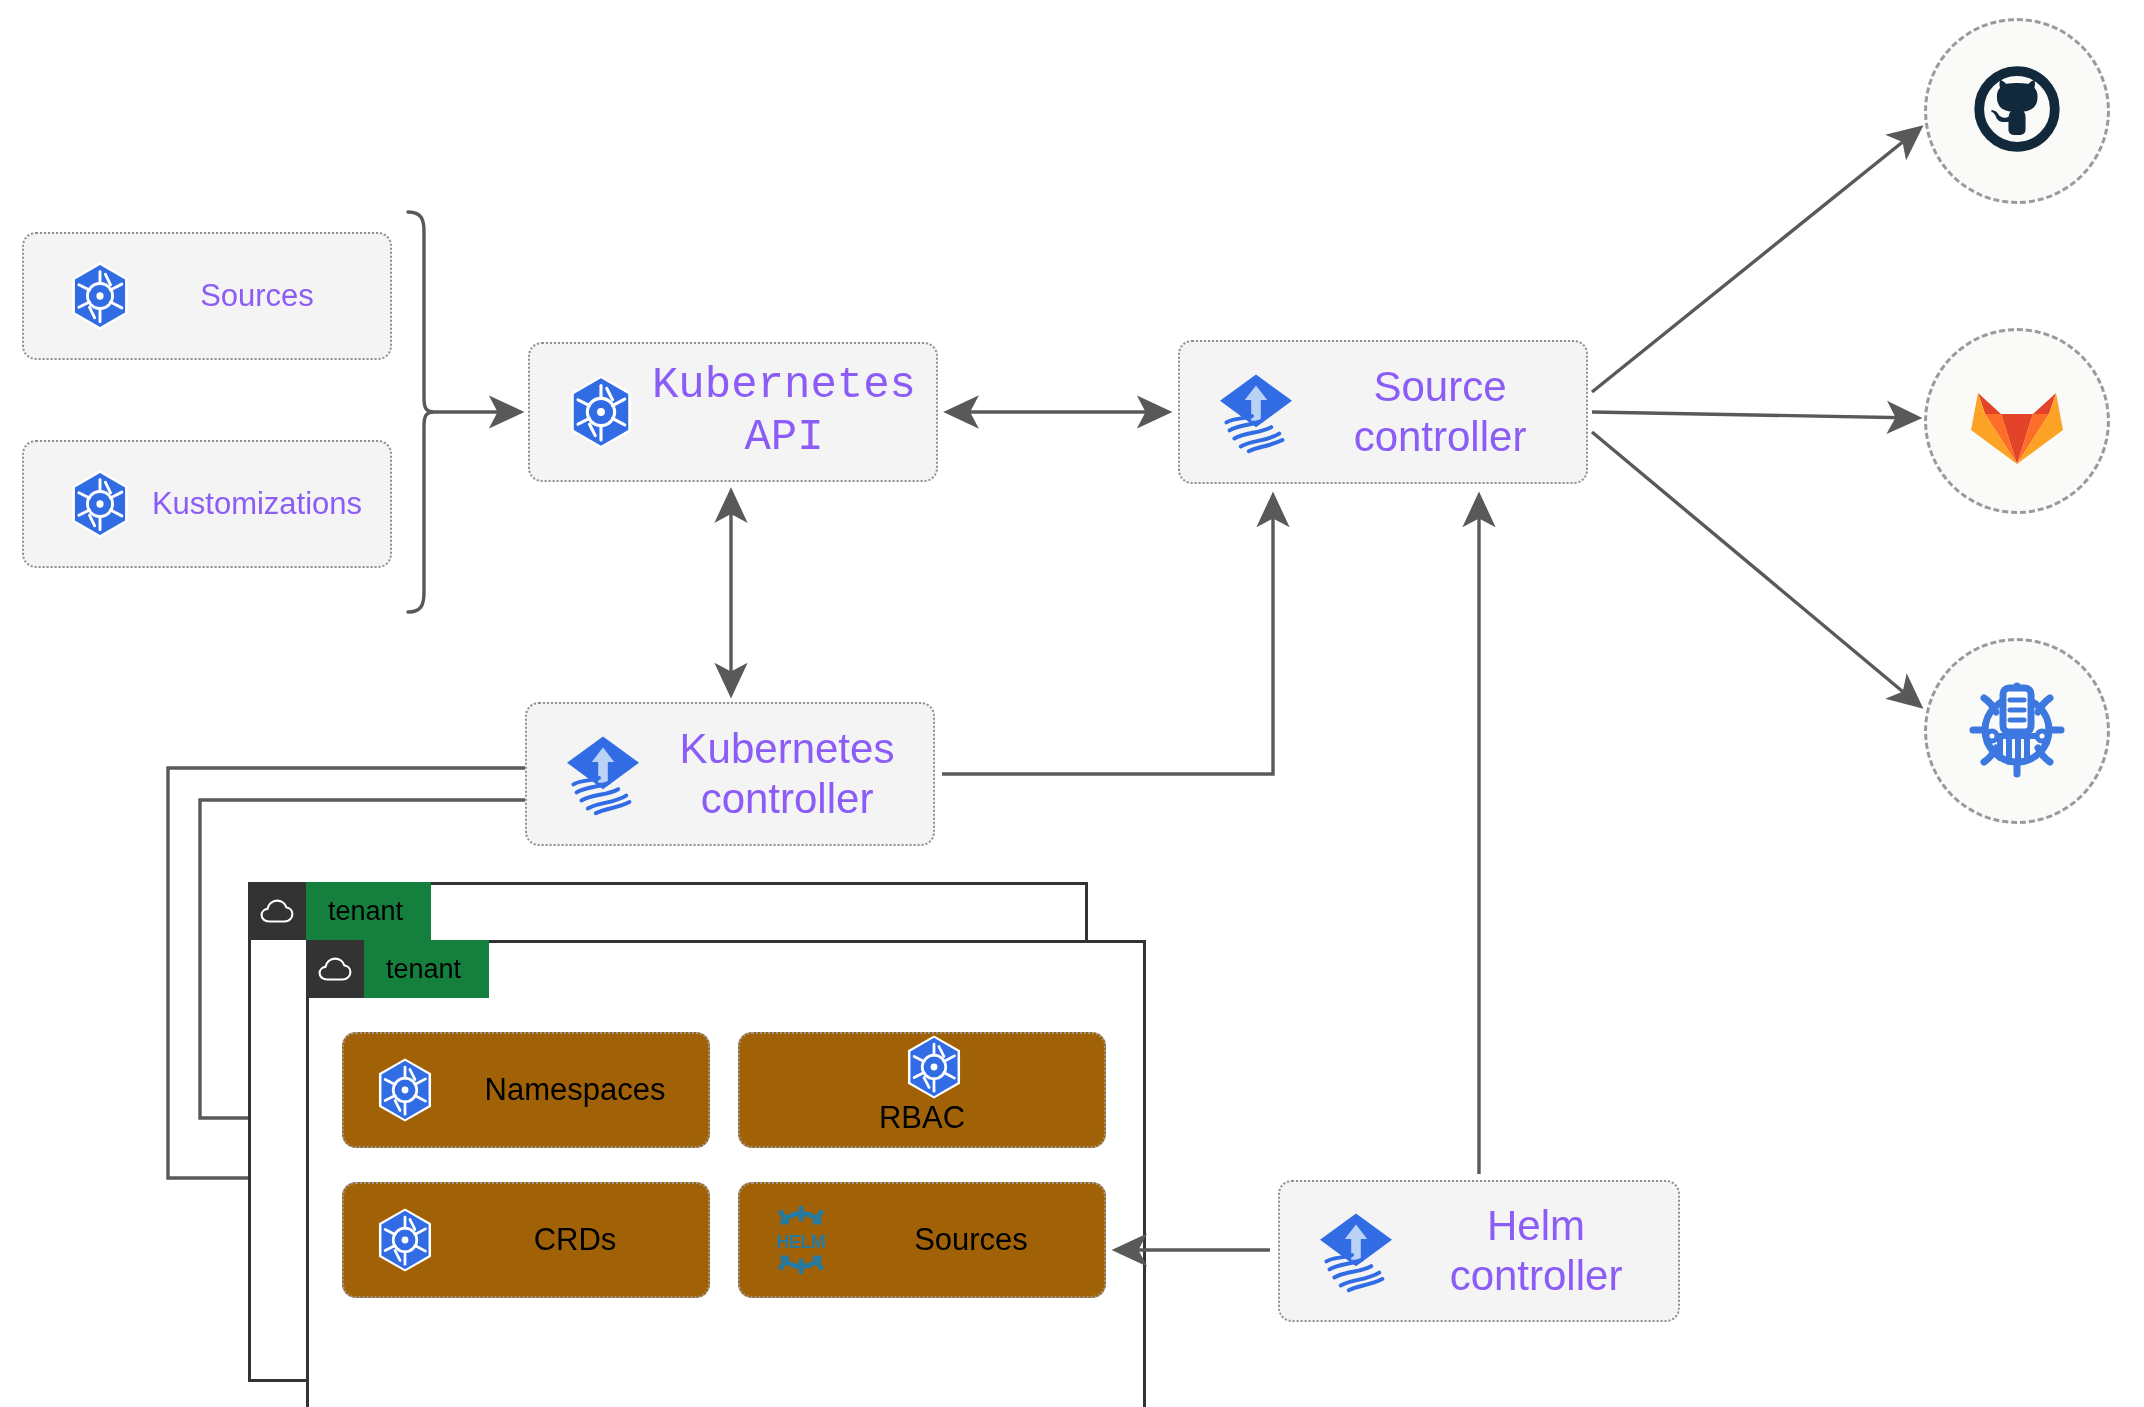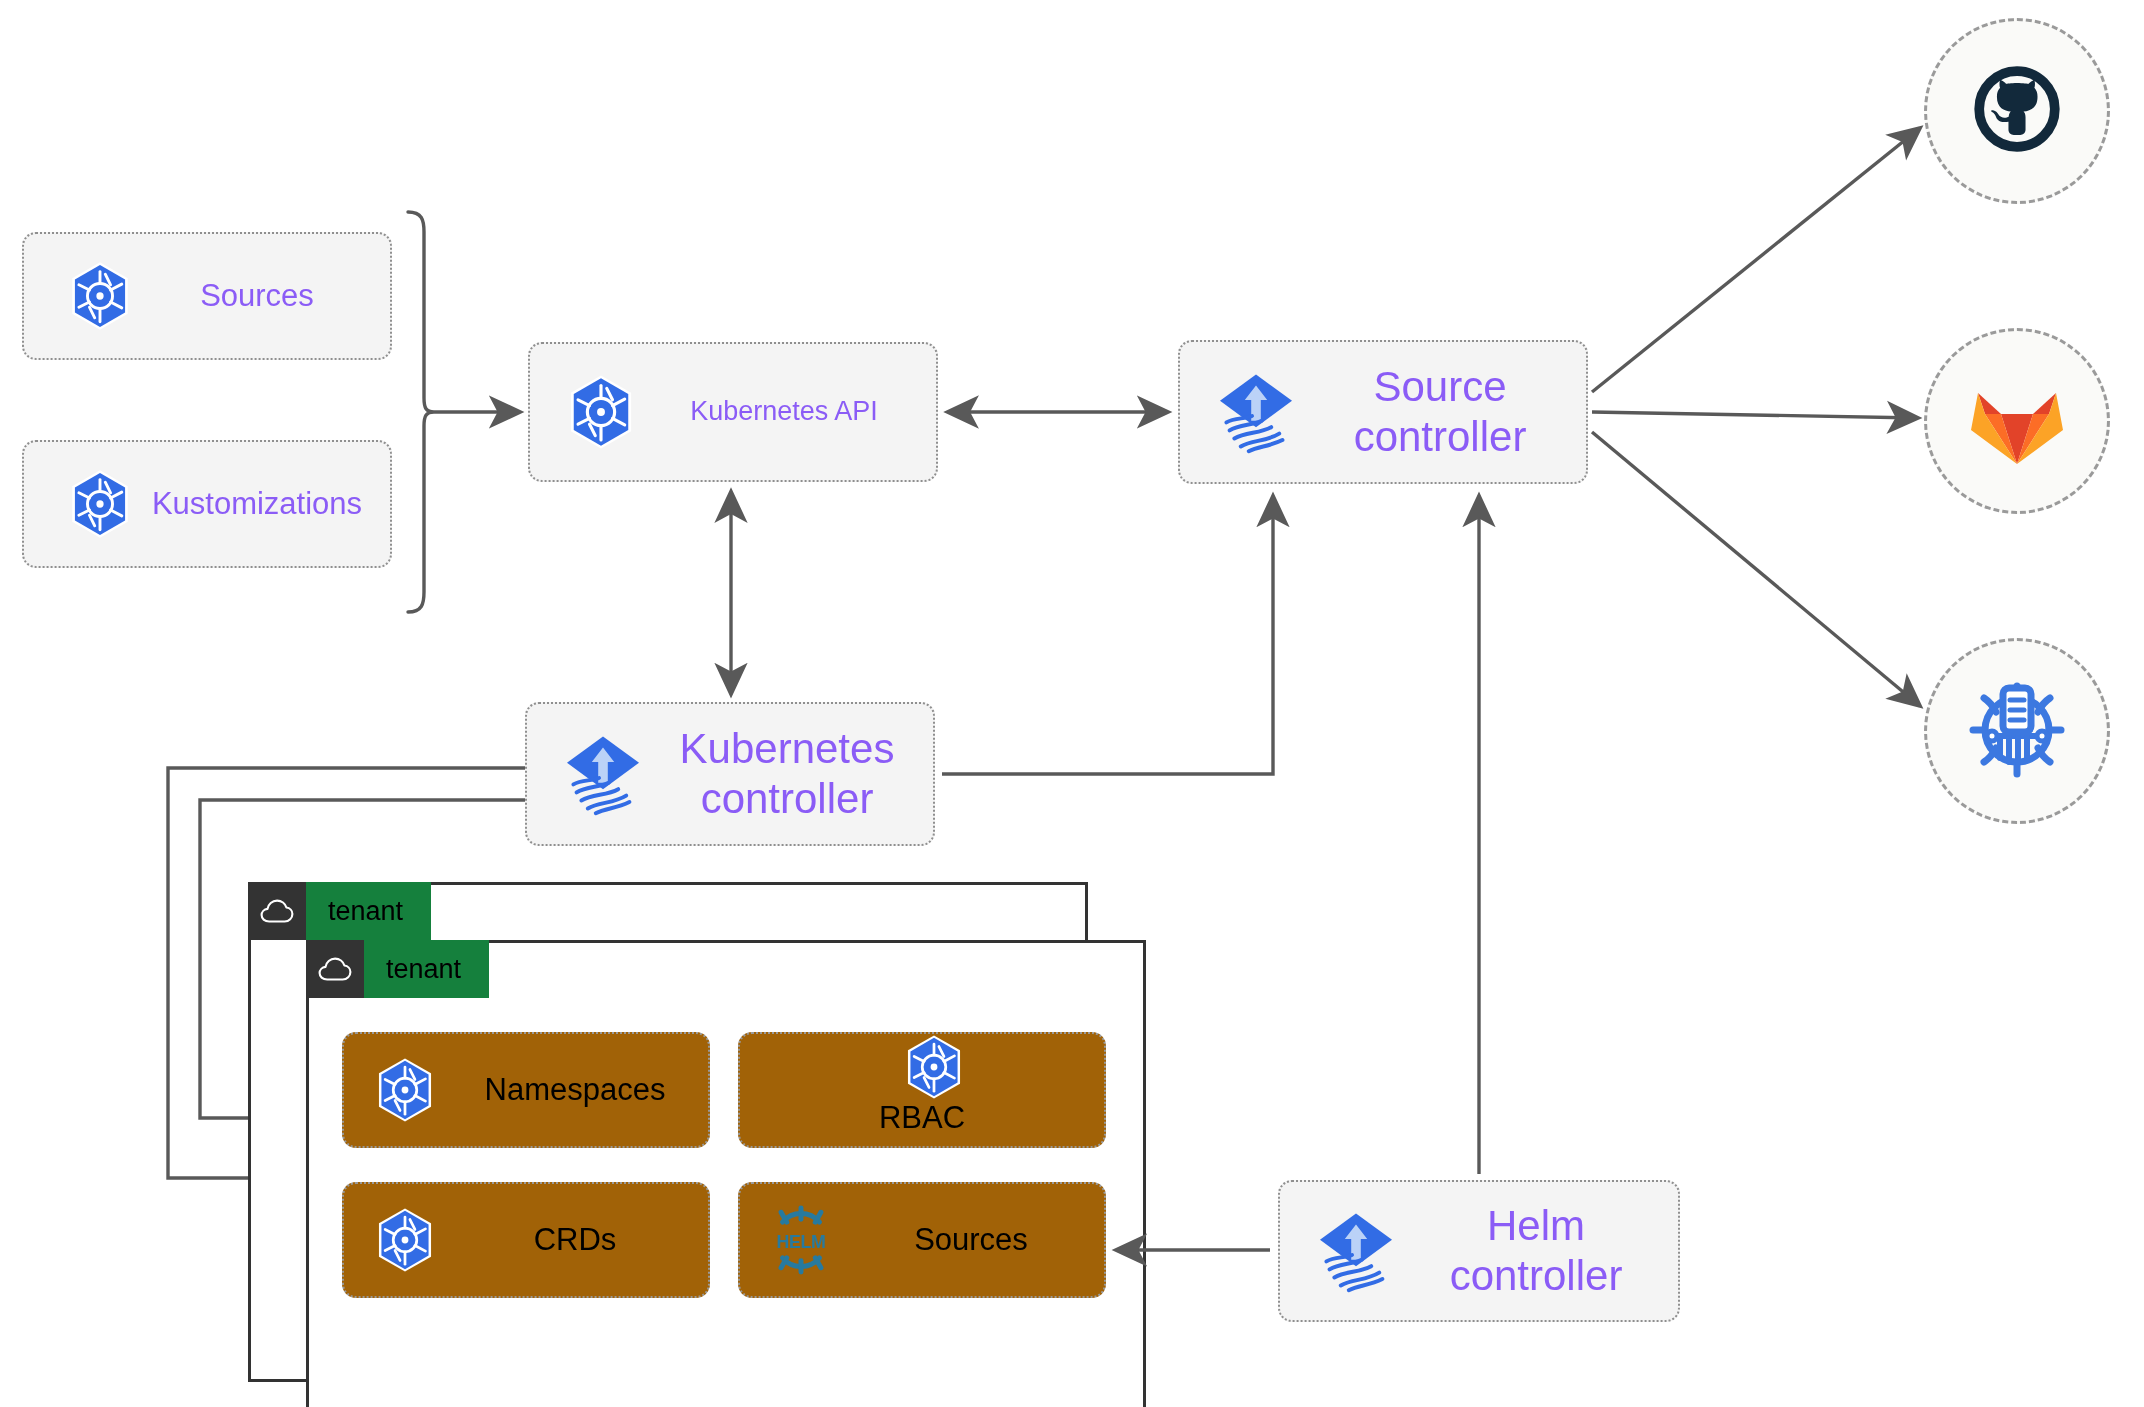--- a/index.html
+++ b/index.html
@@ -46,21 +46,21 @@
   
   .n-src      { left: 22px;   top: 232px;  width: 370px; height: 128px; padding: 0 14px; }
   .n-kus      { left: 22px;   top: 440px;  width: 370px; height: 128px; padding: 0 14px; }
   .n-kapi     { left: 528px;  top: 342px;  width: 410px; height: 140px; padding: 0 10px; }
   .n-srcctl   { left: 1178px; top: 340px;  width: 410px; height: 144px; padding: 0 10px; }
   .n-kusctl   { left: 525px;  top: 702px;  width: 410px; height: 144px; padding: 0 10px; }
   .n-helmctl  { left: 1278px; top: 1180px; width: 402px; height: 142px; padding: 0 10px; }
 
   .n-src  .lbl, .n-kus .lbl { font-size: 31px; }
   .n-src  .ico, .n-kus .ico { width: 76px; margin-left: 24px; }
-  .n-kapi .lbl  { font-size: 27px; }
+  .n-kapi .lbl  { font-size: 44px; font-family: Liberation Mono, monospace; }
   .n-kapi .ico  { width: 82px; margin-left: 20px; }
   .n-srcctl .lbl, .n-kusctl .lbl, .n-helmctl .lbl { font-size: 42px; }
   .n-srcctl .ico, .n-kusctl .ico, .n-helmctl .ico { width: 96px; margin-left: 18px; }
 
   
   .res {
     position: absolute;
     box-sizing: border-box;
     background: #a16207;
     border: 2.5px dotted #9a9a9a;

